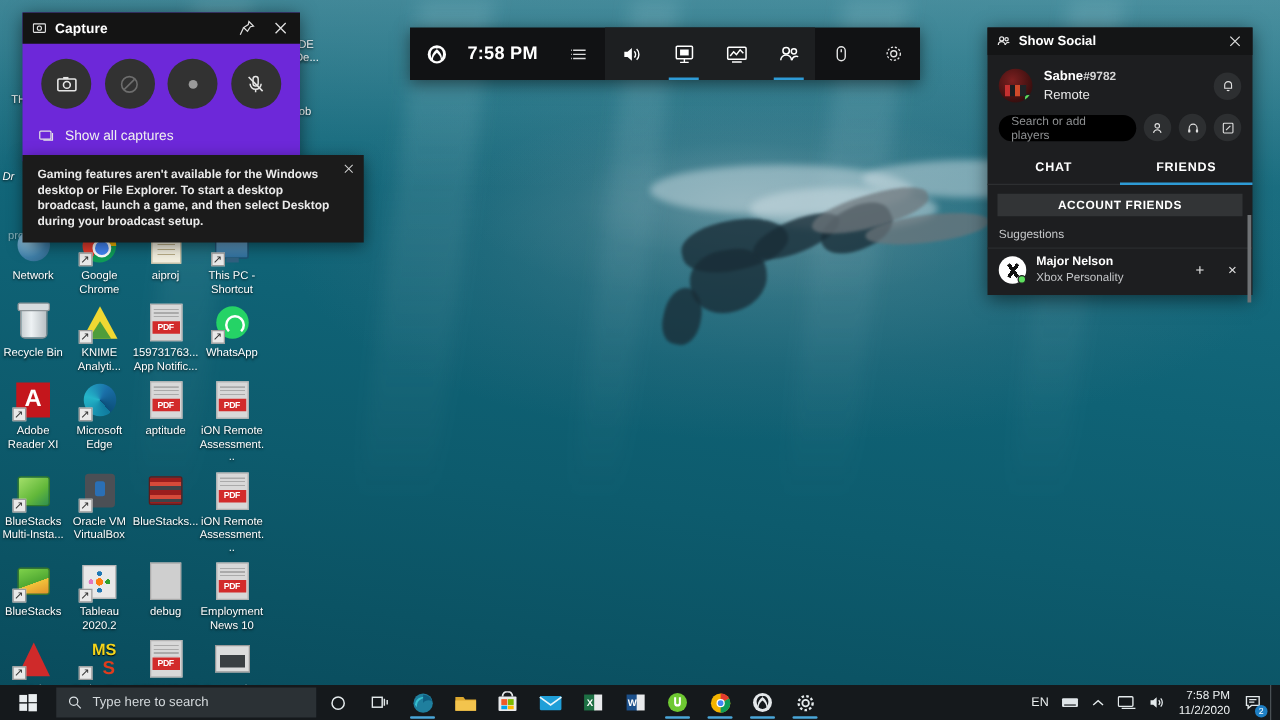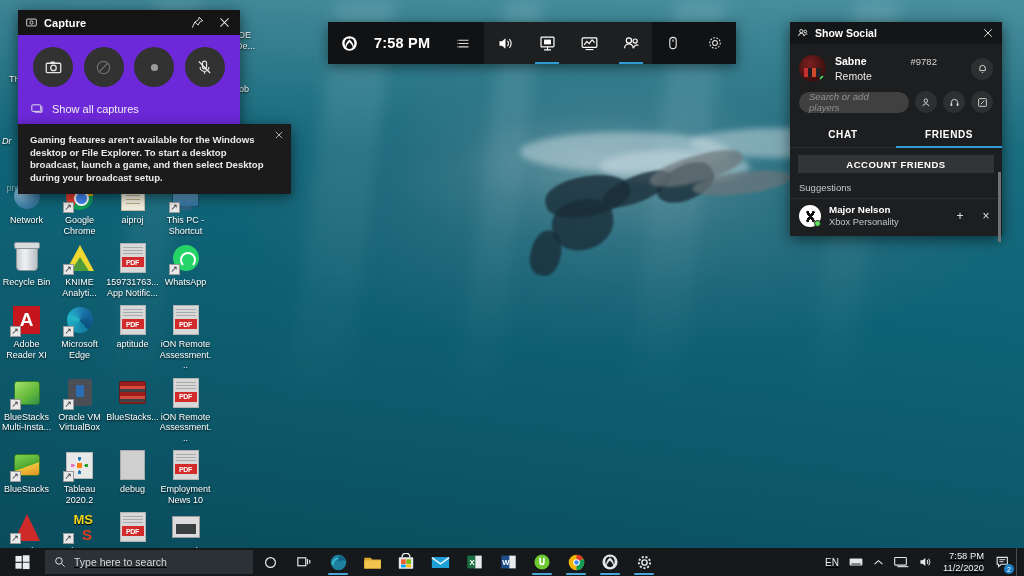--- a/index.html
+++ b/index.html
@@ -324,32 +324,32 @@
   .avatar::after {
     content: ""; position: absolute; left: 5px; bottom: 5px;
     width: 17px; height: 9px;
     background: linear-gradient(90deg,#c53030 0 4px,#1b1d20 4px 8px,#d04a2a 8px 12px,#202326 12px 17px);
   }
   .presence-dot {
     position: absolute; right: 0px; bottom: 0px; width: 7px; height: 7px;
     border-radius: 50%; background: #5ee05e; border: 1px solid #1d1e20; z-index: 3;
   }
   .gamertag { font-size: 10.5px; font-weight: bold; line-height: 14px; }
-  .gamertag .tagnum { font-weight: normal; color: #d5d5d5; font-size: 9.5px; margin-left: 44px; }
+  .gamertag .tagnum { font-weight: bold; color: #d5d5d5; font-size: 9.5px; }
   .presence-text { font-size: 10.5px; color: #e8e8e8; line-height: 14px; }
   .round-btn {
     width: 22px; height: 22px; border-radius: 50%; background: #2d2f31;
     display: flex; align-items: center; justify-content: center;
     cursor: pointer; color: #e3e3e3; flex: 0 0 22px;
   }
   .search-row { display: flex; align-items: center; gap: 6px; padding: 0 9px 10px 9px; }
   .search-pill {
-    flex: 1; height: 21px; border-radius: 11px; background: #404040;
-    display: flex; align-items: flex-end; padding: 0 10px;
-    font-size: 9.5px; color: #8e9092; cursor: text; font-style: italic;
+    flex: 1; height: 21px; border-radius: 11px; background: #000000;
+    display: flex; align-items: flex-start; padding: 0 10px;
+    font-size: 9.5px; color: #8e9092; cursor: text;
   }
   .tabs-row { display: flex; border-bottom: 1px solid #2d2f31; }
   .soc-tab {
     flex: 1; text-align: center; font-size: 10px; font-weight: bold;
     letter-spacing: 0.6px; padding: 6px 0 7px 0; color: #fff; cursor: pointer;
     position: relative;
   }
   .soc-tab.active::after {
     content: ""; position: absolute; left: 0; right: 0; bottom: -1px;
     height: 2px; background: #2e9bd6;
@@ -385,21 +385,21 @@
     justify-content: center; color: #e0e0e0; cursor: pointer; font-size: 12px;
   }
   .soc-scroll {
     position: absolute; right: 1px; top: 150px; width: 3px; height: 70px;
     background: #6f7275;
   }
 
   
   #taskbar {
     position: absolute; left: 0; bottom: 0; width: 1024px; height: 28px;
-    background: #15191c; display: flex; align-items: center; text-decoration: underline;
+    background: #15191c; display: flex; align-items: center;
   }
   #start-button {
     width: 44px; height: 28px; display: flex; align-items: center;
     justify-content: center; cursor: pointer;
   }
   #search-box {
     width: 208px; height: 24px; background: #2b3135; margin-left: 1px;
     display: flex; align-items: center; gap: 8px; padding: 0 9px;
     cursor: text;
   }

